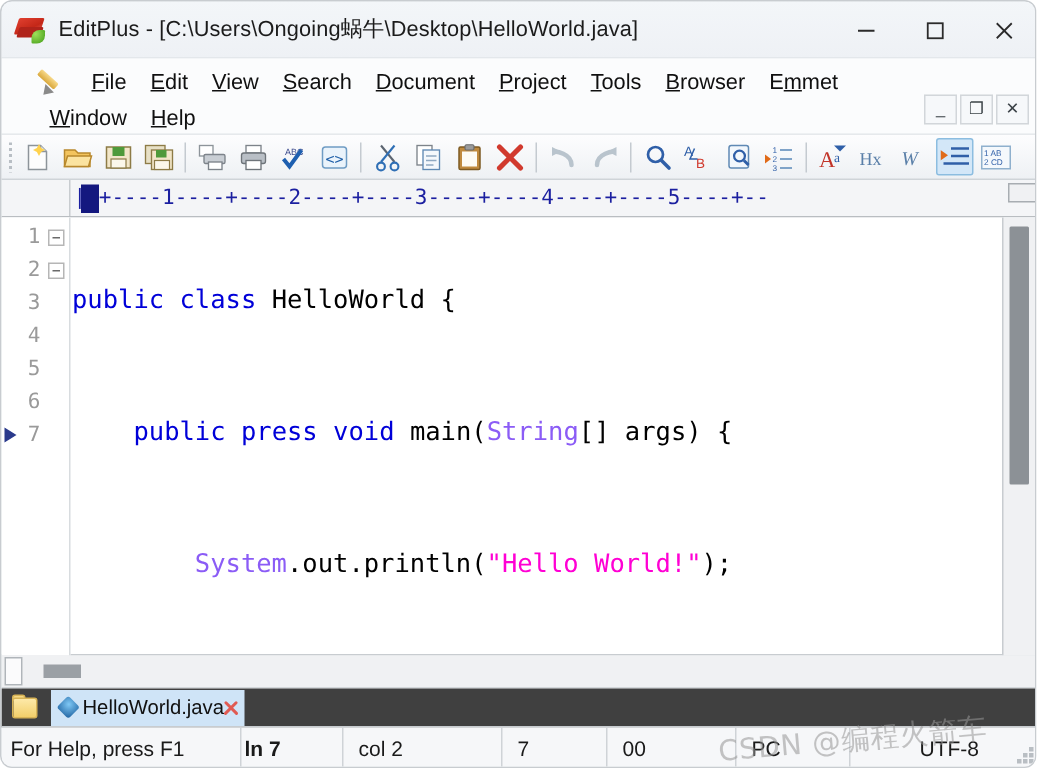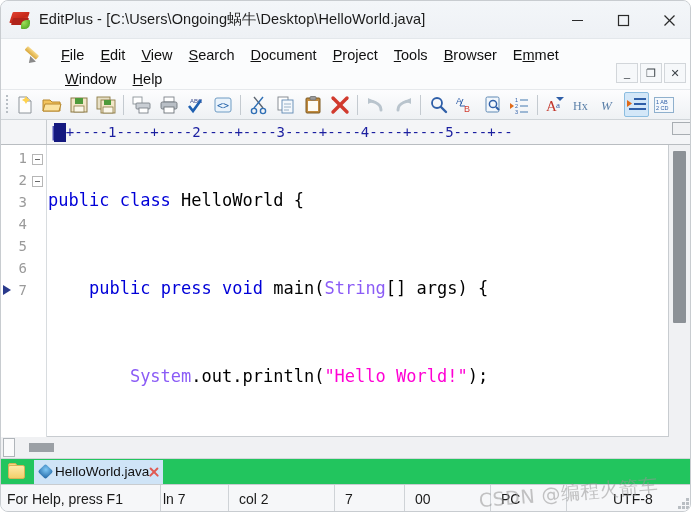--- a/index.html
+++ b/index.html
@@ -199,21 +199,21 @@
   .hscroll .lpad { position:absolute; left:2px; top:1px; width:12px; height:19px;
     border:1px solid #b0b5ba; background:#fbfbfc; }
   .hscroll .thumb {
     position: absolute; left: 28px; top: 6px; width: 25px; height: 9px;
     background: #9ba0a5;
   }
 
   
   .tabbar {
     position: absolute; left: 0; top: 458px; width: 691px; height: 26px;
-    background: #22c55e; border-bottom: 1px solid #c8ccd0;
+    background: #404040; border-bottom: 1px solid #c8ccd0;
     display: flex; align-items: center;
   }
   .folder-ic {
     width: 20px; height: 18px; margin-left: 7px; margin-right: 6px; position: relative; flex:none;
   }
   .folder-ic .f1 {
     position:absolute; left:0; top:2px; width:17px; height:14px;
     background: linear-gradient(#fde9a8,#f2cf6b); border:1px solid #d7b356; border-radius:2px;
   }
   .folder-ic .f2 {
@@ -307,21 +307,21 @@
       <div class="menu-item"><u>F</u>ile</div>
       <div class="menu-item"><u>E</u>dit</div>
       <div class="menu-item"><u>V</u>iew</div>
       <div class="menu-item"><u>S</u>earch</div>
       <div class="menu-item"><u>D</u>ocument</div>
       <div class="menu-item"><u>P</u>roject</div>
       <div class="menu-item"><u>T</u>ools</div>
       <div class="menu-item"><u>B</u>rowser</div>
       <div class="menu-item">E<u>m</u>met</div>
     </div>
-    <div class="menu-row r2" style="padding-left:8px;margin-left:32px;">
+    <div class="menu-row r2" style="padding-left:8px;">
       <div class="menu-item"><u>W</u>indow</div>
       <div class="menu-item"><u>H</u>elp</div>
     </div>
   </div>
 
   <div class="mdi-ctrls">
     <div class="mdi-btn">_</div>
     <div class="mdi-btn">❐</div>
     <div class="mdi-btn">✕</div>
   </div>
@@ -571,21 +571,21 @@
     </div>
     <div class="tab">
       <span class="dot"></span>
       <span class="lbl">HelloWorld.java</span>
       <span class="xbtn"></span>
     </div>
   </div>
 
   <div class="statusbar">
     <div class="sb-cell" style="width:160px;">For Help, press F1</div>
-    <div class="sb-cell" style="width:68px;padding-left:2px;">ln 7</div>
+    <div class="sb-cell" style="width:68px;padding-left:2px;font-weight:bold;">ln 7</div>
     <div class="sb-cell" style="width:106px;padding-left:10px;">col 2</div>
     <div class="sb-cell" style="width:70px;padding-left:10px;">7</div>
     <div class="sb-cell" style="width:86px;padding-left:10px;">00</div>
     <div class="sb-cell" style="width:76px;padding-left:10px;">PC</div>
     <div class="sb-cell" style="flex:1;padding-left:46px;text-align:right;">UTF-8</div>
     <div class="sb-grip">
       <i style="left:9px;top:0;"></i>
       <i style="left:5px;top:4px;"></i>
         <i style="left:9px;top:4px;"></i>
       <i style="left:1px;top:8px;"></i>

